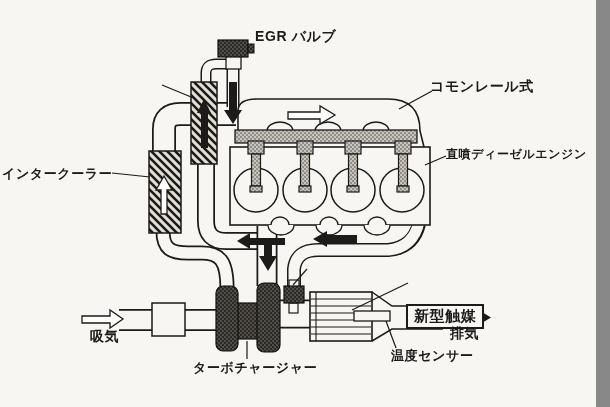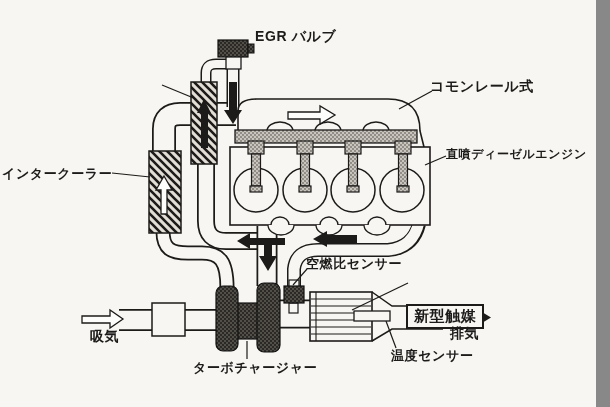--- a/index.html
+++ b/index.html
@@ -192,21 +192,20 @@
     <line x1="408" y1="283" x2="352" y2="310"></line>
     <line x1="386" y1="321" x2="396" y2="348"></line>
     <line x1="247" y1="341" x2="247" y2="359"></line>
   </g>
 </svg>
 
 <div class="lbl" id="lbl-egr-valve">EGR バルブ</div>
 <div class="lbl" id="lbl-intercooler">インタークーラー</div>
 <div class="lbl" id="lbl-cr1">コモンレール式</div>
 <div class="lbl" id="lbl-engine">直噴ディーゼルエンジン</div>
-<div class="lbl" id="lbl-afr">空燃比センサー</div>
 <div class="lbl" id="lbl-catalyst-box">
   <span>新型触媒</span>
 </div>
 <div class="lbl" id="lbl-intake">吸気</div>
 <div class="lbl" id="lbl-exhaust">排気</div>
 <div class="lbl" id="lbl-temp">温度センサー</div>
 <div class="lbl" id="lbl-turbo">ターボチャージャー</div>
 
 </div>
 

